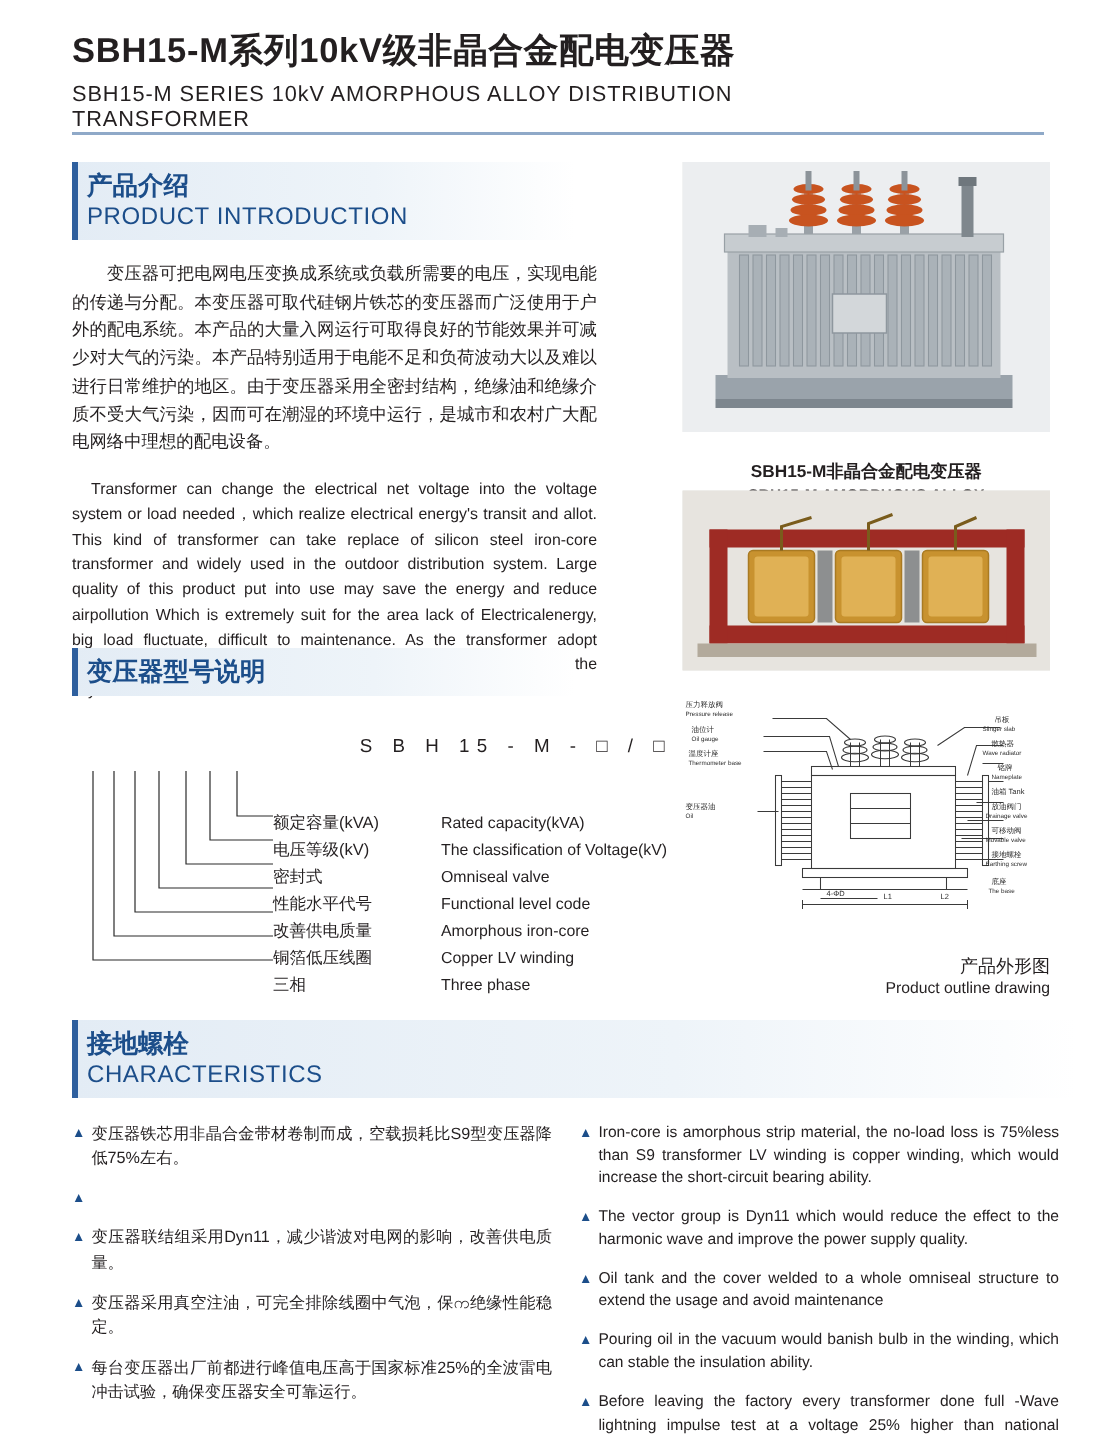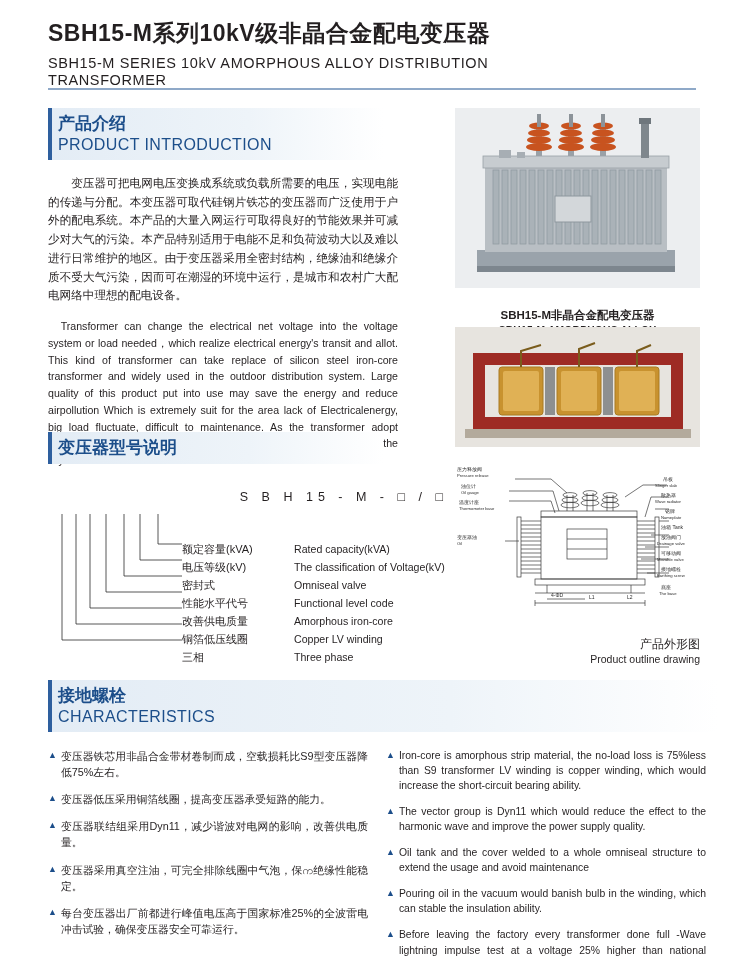--- a/index.html
+++ b/index.html
@@ -376,21 +376,20 @@
     </div>
 
     <div class="char-cols">
       <div class="col-l">
         <div class="bullet">
           <span class="mark">▲</span>
           <span>变压器铁芯用非晶合金带材卷制而成，空载损耗比S9型变压器降低75%左右。</span>
         </div>
         <div class="bullet">
           <span class="mark">▲</span>
-          <span>变压器低压采用铜箔线圈，提高变压器承受短路的能力。</span>
         </div>
         <div class="bullet">
           <span class="mark">▲</span>
           <span>变压器联结组采用Dyn11，减少谐波对电网的影响，改善供电质量。</span>
         </div>
         <div class="bullet">
           <span class="mark">▲</span>
           <span>变压器采用真空注油，可完全排除线圈中气泡，保က绝缘性能稳定。</span>
         </div>
         <div class="bullet">

